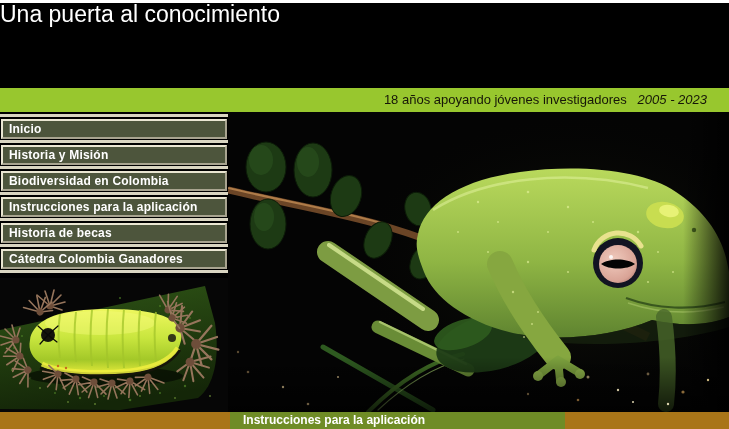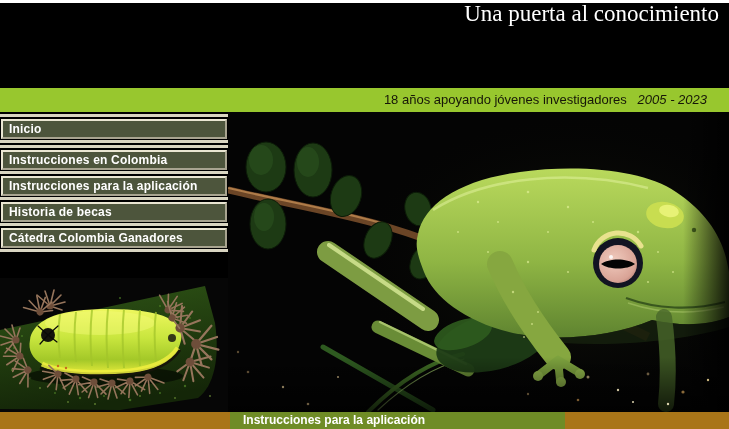--- a/index.html
+++ b/index.html
@@ -1,20 +1,20 @@
 <!DOCTYPE html>
 <html><head>
 <meta charset="utf-8">
 <style>
   html,body { margin:0; padding:0; background:#ffffff; }
   .page { width:729px; height:429px; overflow:hidden; position:relative; font-family:"Liberation Sans",sans-serif; }
   .topstrip { height:3px; background:#ffffff; }
   .header { height:85px; background:#000000; color:#ffffff; overflow:hidden; }
   .title { font-family:"Liberation Serif",serif; font-weight:bold; font-size:44px; letter-spacing:2px; line-height:50px; padding:5px 0 0 38px; white-space:nowrap; }
-  .subtitle { font-family:Liberation Serif, serif; font-size:23px; text-align:right; padding-right:10px; line-height:26px; margin-top:-2px; }
+  .subtitle { font-family:Liberation Sans, sans-serif; font-size:23px; text-align:left; padding-right:10px; line-height:26px; margin-top:-2px; }
   .tagline { height:24px; background:#98c72e; color:#161608; font-size:13px; line-height:24px; text-align:right; padding-right:22px; box-sizing:border-box; }
   .tagline .years { font-style:italic; }
   .main { display:flex; height:300px; background:#bef264; }
   .leftcol { width:228px; }
   .menu { height:165px; background:#000000; overflow:hidden; padding-top:1px; }
   .shelf { height:3px; background:#d9d5c1; margin:1px 0 2px 0; }
   .menu-btn { margin:0 1px; height:20px; box-sizing:border-box; background:#4d553c;
       border:2px solid; border-color:#eae6d2 #a8a490 #a8a490 #eae6d2;
       color:#ffffff; font-size:12px; font-weight:bold; line-height:16px; padding:0 6px;
       letter-spacing:0.2px; cursor:pointer; white-space:nowrap; overflow:hidden; }
@@ -46,23 +46,26 @@
 
   <div class="main">
 
     <div class="leftcol">
       <div class="menu">
         <div class="shelf"></div>
         <div class="menu-btn">
           <span>Inicio</span>
         </div>
         <div class="shelf"></div>
-        <div class="shelf"></div>
-        <div class="menu-btn">
-          <span>Instrucciones en Colombia</span>
+        <div class="menu-btn">
+          <span>Historia y Misión</span>
+        </div>
+        <div class="shelf"></div>
+        <div class="menu-btn">
+          <span>Biodiversidad en Colombia</span>
         </div>
         <div class="shelf"></div>
         <div class="menu-btn">
           <span>Instrucciones para la aplicación</span>
         </div>
         <div class="shelf"></div>
         <div class="menu-btn">
           <span>Historia de becas</span>
         </div>
         <div class="shelf"></div>

